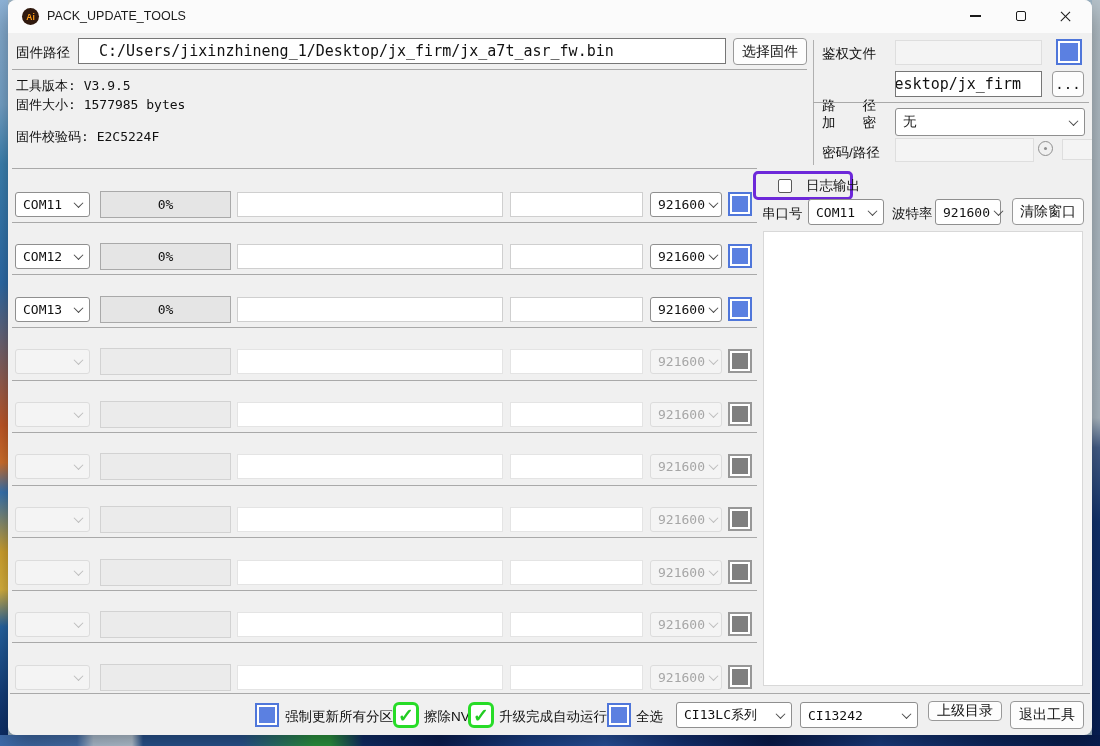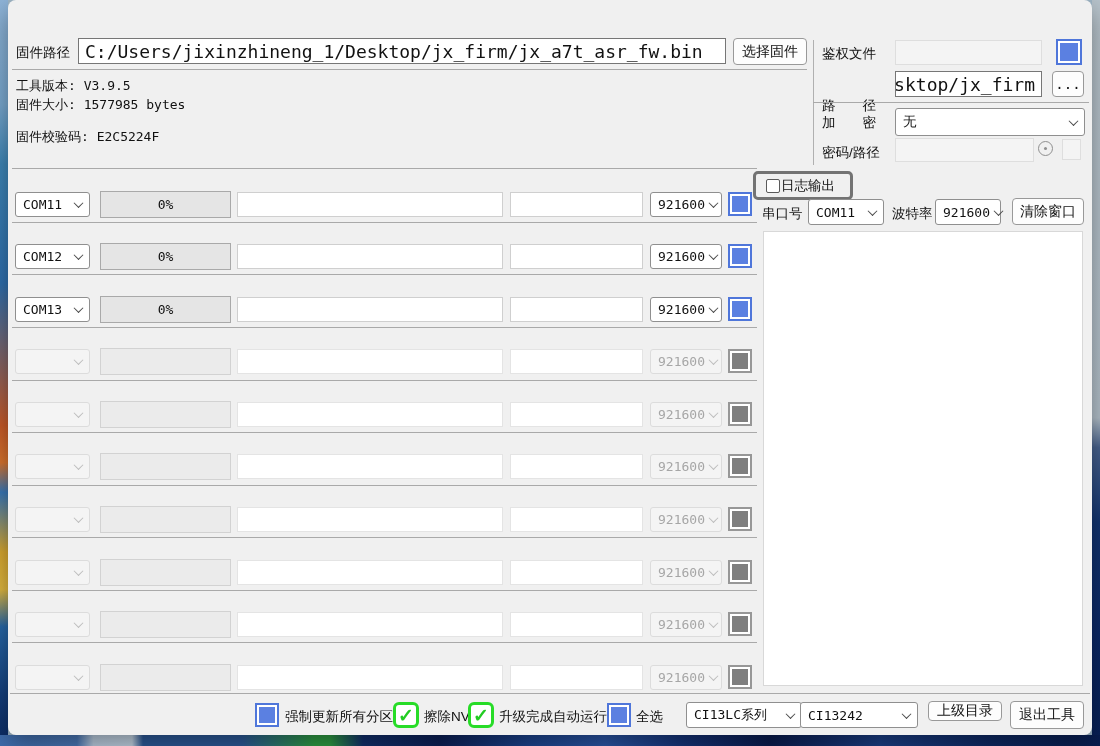--- a/index.html
+++ b/index.html
@@ -32,21 +32,21 @@
   .glyph-max{width:10px;height:10px;border:1.3px solid #1a1a1a;border-radius:2px;}
   .glyph-close{position:relative;width:13px;height:13px;}
   .glyph-close i{position:absolute;left:0;top:6px;width:13px;height:1.3px;background:#1a1a1a;display:block;}
   .glyph-close i:first-child{transform:rotate(45deg);}
   .glyph-close i:last-child{transform:rotate(-45deg);}
 
   
   .lbl{position:absolute;font-size:13.5px;color:#111;white-space:nowrap;}
   .mono{font-family:"DejaVu Sans Mono",monospace;}
   .field{position:absolute;background:#fff;border:1px solid #cfcfcf;display:flex;align-items:center;
-    padding:0 6px;font-family:"DejaVu Sans Mono",monospace;font-size:18px;color:#111;
+    padding:0 20px;font-family:"DejaVu Sans Mono",monospace;font-size:15px;color:#111;
     white-space:nowrap;overflow:hidden;}
   .field.dark{border-color:#767676;}
   .field.dis{background:#f4f4f4;border-color:#dedede;}
   .field.tail{justify-content:flex-end;}
   .btn{position:absolute;background:#fdfdfd;border:1px solid #999;border-radius:4px;
     display:flex;align-items:center;justify-content:center;font-size:14px;color:#111;}
   .select{position:absolute;background:#fff;border:1px solid #8f8f8f;border-radius:3px;
     display:flex;align-items:center;justify-content:space-between;padding:0 7px;
     font-family:"DejaVu Sans Mono",monospace;font-size:13px;color:#111;}
   .chev{width:7px;height:7px;border-right:1.5px solid #4a4a4a;border-bottom:1.5px solid #4a4a4a;
@@ -69,41 +69,59 @@
   .row .f1{left:229px;top:1px;width:266px;height:25px;}
   .row .f2{left:502px;top:1px;width:133px;height:25px;}
   .row .baud-select{left:642px;top:1px;width:72px;height:25px;}
   .row .cb{left:720px;top:1px;}
   .row.disabled .progress{background:#ebebeb;border-color:#d2d2d2;}
   .row.disabled .field{border-color:#e4e4e4;}
   .row.disabled .select{background:#f4f4f4;border-color:#dcdcdc;color:#a6a6a6;}
   .row.disabled .select .chev{border-color:#bdbdbd;}
 
   
-  .red-box{position:absolute;left:745px;top:171px;width:100px;height:29px;border:3px solid #737373;
-    border-radius:5px;display:flex;align-items:center;padding-left:10px;gap:1px;}
+  .red-box{position:absolute;left:745px;top:171px;width:100px;height:29px;border:3px solid #6d28d9;
+    border-radius:5px;display:flex;align-items:center;padding-left:22px;gap:14px;}
   .small-cb{width:14px;height:14px;background:#fff;border:1px solid #5a5a5a;border-radius:2px;flex:none;}
   .red-box .lbl2{font-size:13.5px;color:#111;white-space:nowrap;}
 
   .log-area{position:absolute;left:755px;top:231px;width:320px;height:455px;background:#fff;
     border:1px solid #d8d8d8;font-family:"DejaVu Sans Mono",monospace;font-size:12px;padding:4px;}
 
   .eye{position:absolute;left:1030px;top:141px;width:15px;height:15px;border:1px solid #8f8f8f;
     border-radius:50%;}
   .eye i{position:absolute;left:5px;top:5px;width:3px;height:3px;background:#8f8f8f;border-radius:50%;display:block;}
 </style>
 </head>
 <body>
 
 <div class="desk-left"></div>
 <div class="desk-right"></div>
 <div class="desk-bottom"></div>
 
 <div class="window">
 
+  <div class="titlebar">
+    <div class="app-icon">Ai</div>
+    <div class="win-title">PACK_UPDATE_TOOLS</div>
+    <div class="win-controls">
+      <div class="wc">
+          <div class="glyph-min"></div>
+        </div>
+      <div class="wc">
+          <div class="glyph-max"></div>
+        </div>
+      <div class="wc">
+          <div class="glyph-close">
+            <i></i>
+            <i></i>
+          </div>
+        </div>
+    </div>
+  </div>
 
   <div class="lbl" style="left:8px;top:44px;">固件路径</div>
   <div class="field dark" style="left:70px;top:38px;width:648px;height:26px;">
     <span>C:/Users/jixinzhineng_1/Desktop/jx_firm/jx_a7t_asr_fw.bin</span>
   </div>
   <div class="btn" style="left:725px;top:38px;width:74px;height:27px;">选择固件</div>
 
   <div class="hsep" style="left:4px;top:69px;width:795px;"></div>
 
   <div class="lbl mono" style="left:8px;top:77px;font-size:13px;text-align:center;">工具版本: V3.9.5</div>
@@ -341,21 +359,21 @@
 
   <div class="green-cb" style="left:385px;top:702px;">✓</div>
   <div class="lbl" style="left:416px;top:708px;">擦除NV</div>
 
   <div class="green-cb" style="left:460px;top:702px;">✓</div>
   <div class="lbl" style="left:491px;top:708px;">升级完成自动运行</div>
 
   <div class="cb cb-blue" style="left:599px;top:703px;"></div>
   <div class="lbl" style="left:628px;top:708px;">全选</div>
 
-  <div class="select" style="left:668px;top:702px;width:116px;height:26px;margin-left:10px;">
+  <div class="select" style="left:668px;top:702px;width:116px;height:26px;">
     <span>CI13LC系列</span>
     <span class="chev"></span>
   </div>
   <div class="select" style="left:792px;top:702px;width:118px;height:26px;">
     <span>CI13242</span>
     <span class="chev"></span>
   </div>
   <div class="btn" style="left:920px;top:701px;width:74px;height:20px;">上级目录</div>
   <div class="btn" style="left:1002px;top:701px;width:74px;height:28px;">退出工具</div>
 

